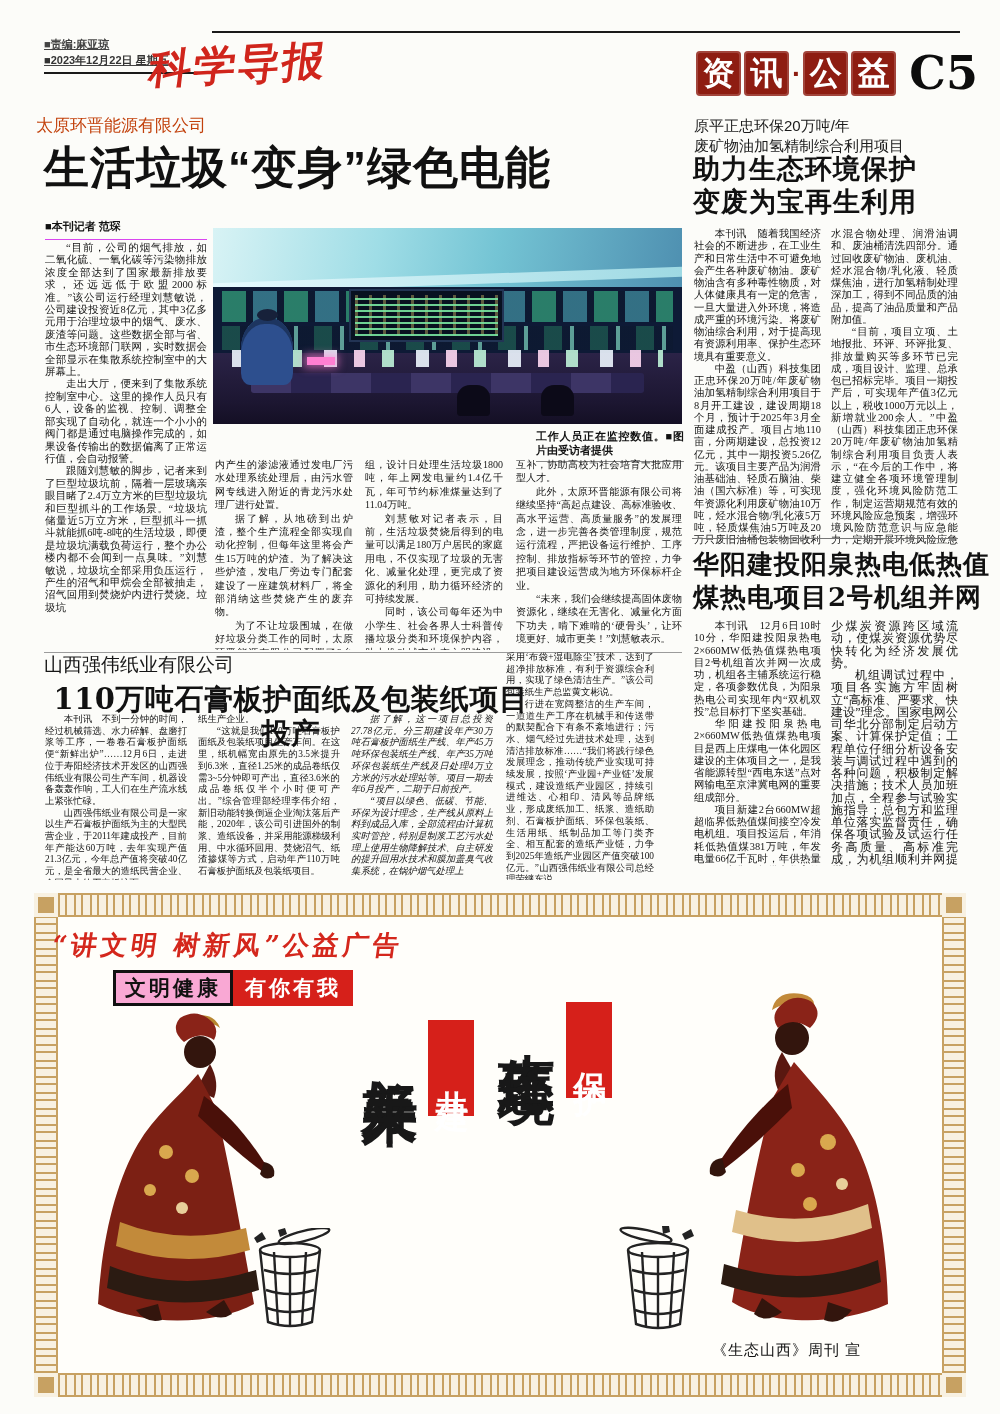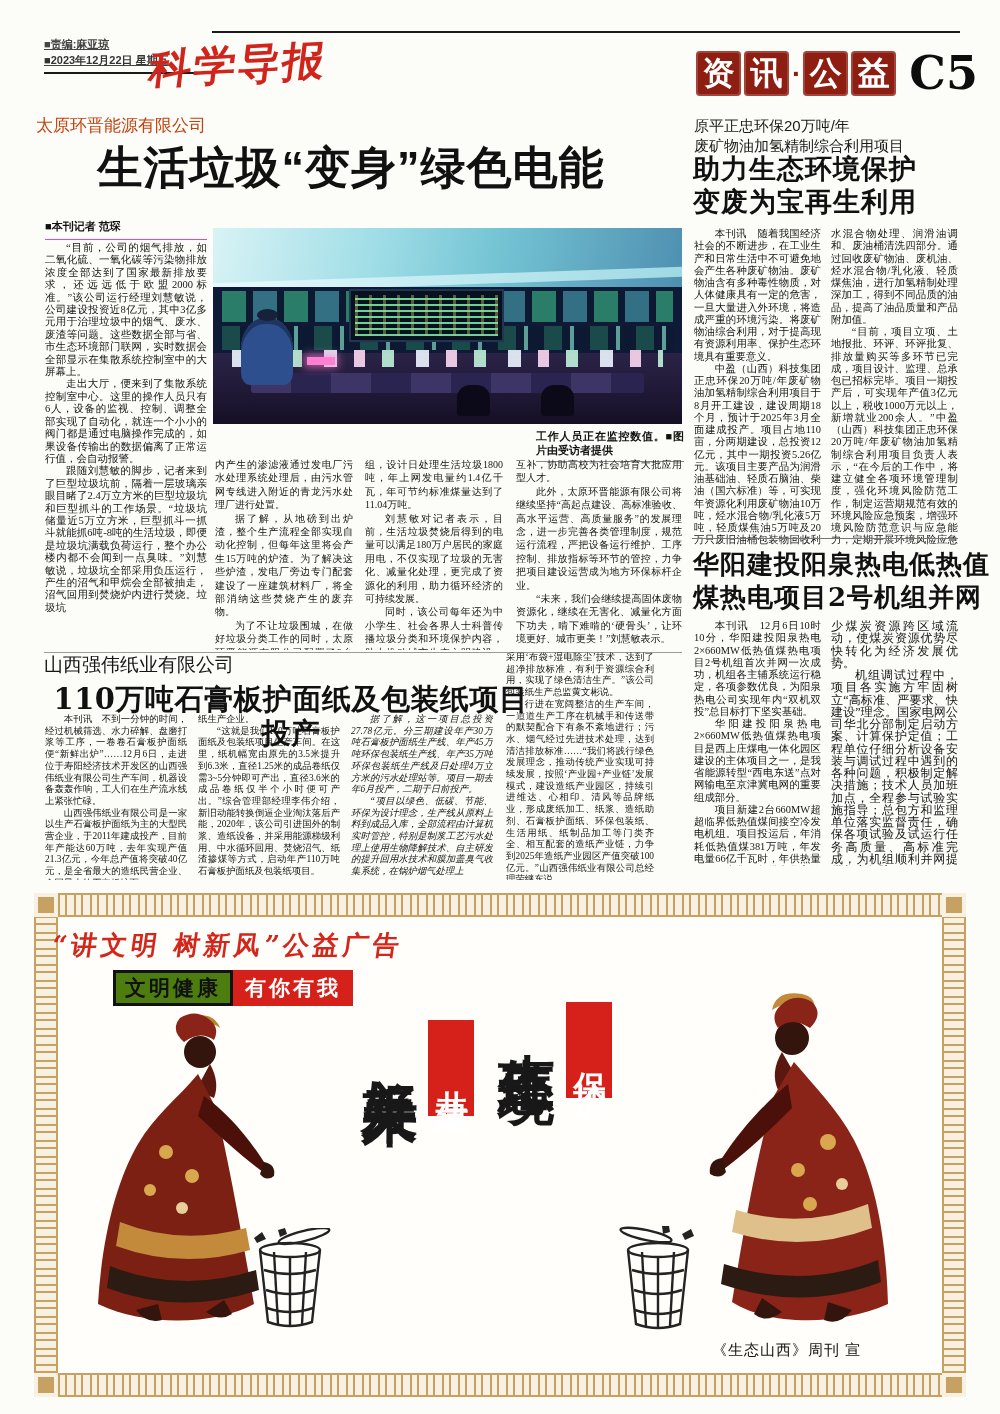--- a/index.html
+++ b/index.html
@@ -24,21 +24,21 @@
   .page-no { font:700 46px/50px "DejaVu Serif", serif; color:#0d0d0d; margin-left:10px; }
 
   
   .col { position:absolute; text-align:justify; overflow:hidden; color:#141414; }
   .col p { text-indent:2em; }
   .col p.cont { text-indent:0; }
 
   
   .kicker-main { position:absolute; left:36px; top:116px;
                  font:17px/20px "Liberation Sans", sans-serif; color:#c2410c; }
-  .headline-main { position:absolute; left:44px; top:142px; width:614px; text-align:center;
+  .headline-main { position:absolute; left:44px; top:142px; width:614px; text-align:left;
                    font:900 45px/52px "Liberation Sans", sans-serif; letter-spacing:1px; }
   .byline { position:absolute; left:45px; top:219px; width:162px;
             font:700 11px/14px "Liberation Sans", sans-serif; padding-bottom:6px;
             border-bottom:1px solid #d946ef; }
   .caption { position:absolute; left:536px; top:429px; width:148px;
              font:700 11px/14px "Liberation Sans", sans-serif; text-align:justify;
              padding-bottom:4px; border-bottom:1px solid #888; }
   #mcol-left { left:45px;  top:242px; width:162px; height:406px; font-size:10.5px; line-height:12.4px; }
   #mcol-a    { left:215px; top:458px; width:138px; height:192px; font-size:10px; line-height:13.4px; }
   #mcol-b    { left:365px; top:458px; width:138px; height:192px; font-size:10px; line-height:13.4px; }
@@ -110,21 +110,21 @@
   .band-top { top:0; } .band-bottom { bottom:0; }
   .band-left { left:0; } .band-right { right:0; }
   .psa-corner { position:absolute; width:24px; height:24px; background:#c7a162;
     box-shadow:inset 0 0 0 4px #f8f1e2, inset 0 0 0 8px #c7a162; }
   .pc-tl{left:0;top:0} .pc-tr{right:0;top:0} .pc-bl{left:0;bottom:0} .pc-br{right:0;bottom:0}
 
   .psa-title { position:absolute; left:52px; top:930px; color:#d4271c;
     font:700 26px/30px "DejaVu Serif", serif; letter-spacing:4px; transform:skewX(-8deg); }
   .psa-tags { position:absolute; left:113px; top:970px; display:flex;
     font:700 21px/26px "Liberation Sans", sans-serif; letter-spacing:3px; }
-  .tag-black { border:3px solid #111; background:#4d7c0f; color:#111; padding:2px 9px; }
+  .tag-black { border:3px solid #111; background:#f9a8d4; color:#111; padding:2px 9px; }
   .tag-red   { border:3px solid #d6201a; background:#d6201a; color:#fff; padding:2px 9px; }
 
   .vtext { position:absolute; writing-mode:vertical-rl; text-orientation:upright;
            font-family:"DejaVu Serif", serif; font-weight:700; }
   .vbox { background:#d6201a; color:#fff; width:46px; text-align:center;
           font-size:33px; letter-spacing:9px; padding-top:10px; }
   #sl-box1 { left:566px; top:1002px; height:96px; }
   #sl-box2 { left:428px; top:1020px; height:96px; }
   .vbig { color:#181818; font-size:56px; letter-spacing:5px; }
   #sl-text1 { left:490px; top:1008px; height:260px; }

